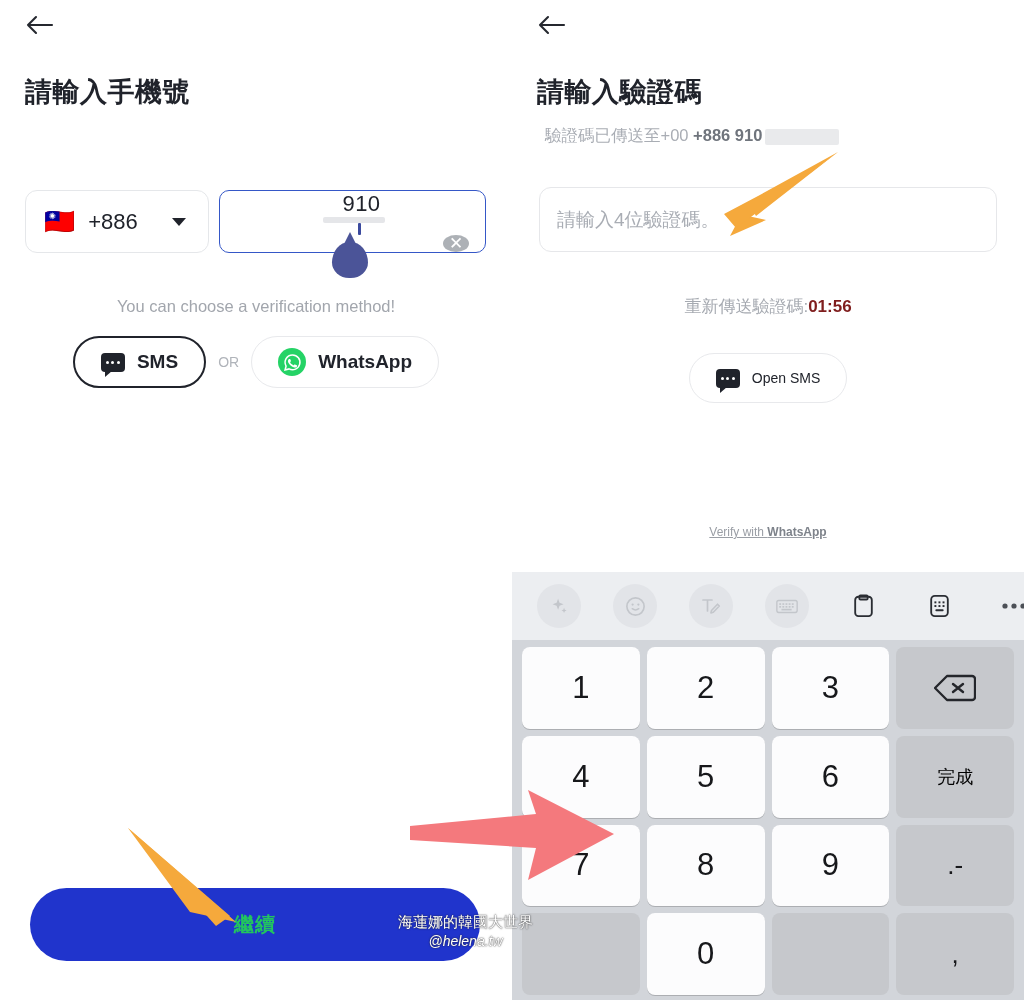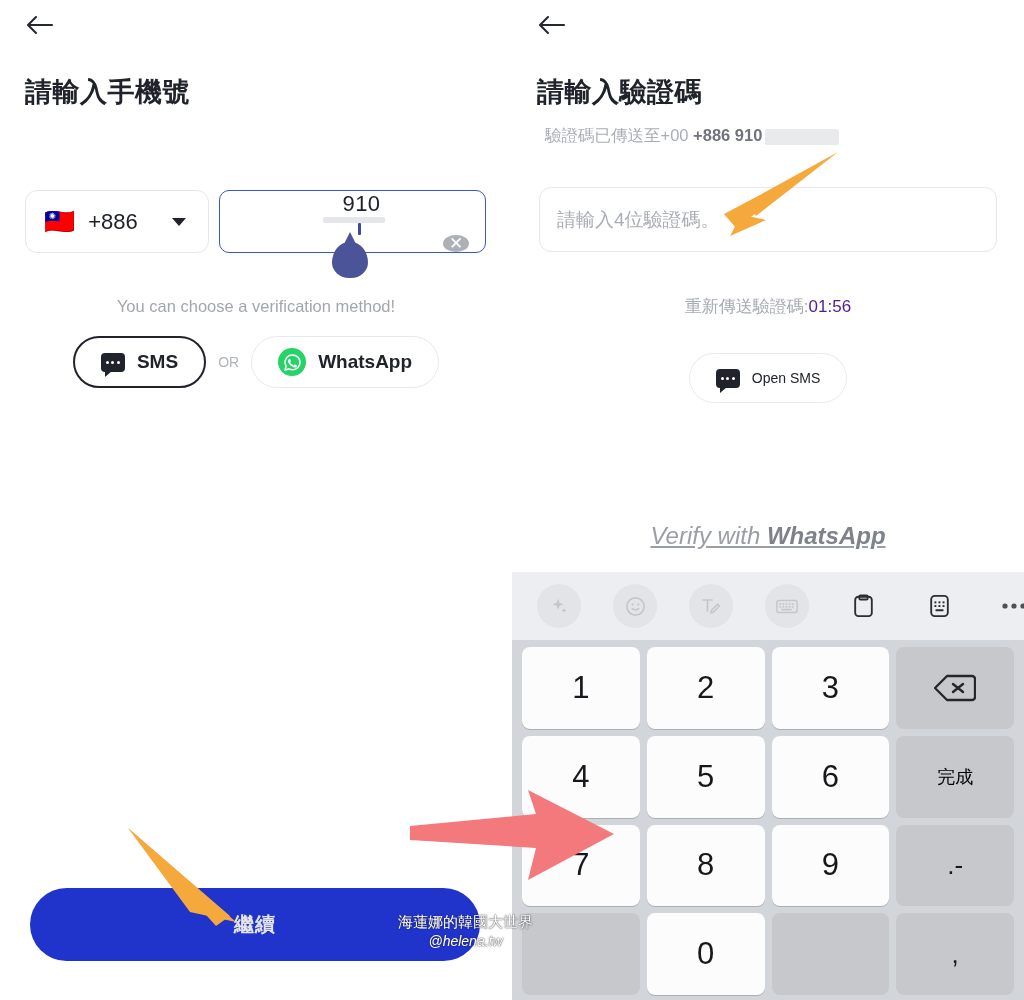--- a/index.html
+++ b/index.html
@@ -119,46 +119,46 @@
 
   .wa-icon{width:28px;height:28px;border-radius:50%;background:#25D366;display:flex;align-items:center;justify-content:center;}
 
   
   .continue-btn{
     position:absolute;left:30px;top:884px;width:450px;height:73px;
     background:#2034cc;border-radius:37px;
     display:flex;align-items:center;justify-content:center;
     cursor:pointer;
   }
-  .continue-btn .lbl{color:#e5e5e5;font-size:20px;font-weight:bold;letter-spacing:1px;}
+  .continue-btn .lbl{color:#22c55e;font-size:20px;font-weight:bold;letter-spacing:1px;}
 
   
   .code-input{
     position:absolute;left:539px;top:183px;width:458px;height:65px;
     border:1px solid #e6e7ea;border-radius:12px;background:#fff;
     box-sizing:border-box;display:flex;align-items:center;
     cursor:text;
   }
   .code-ph{font-size:19px;color:#a9adb4;margin-left:17px;}
 
   .resend{
     position:absolute;left:512px;width:512px;top:291px;
     text-align:center;font-size:17px;color:#a6aab1;
   }
-  .resend b{color:#4c1d95;font-weight:normal;}
+  .resend b{color:#7f1d1d;font-weight:bold;}
 
   .opensms-wrap{position:absolute;left:512px;width:512px;top:349px;display:flex;justify-content:center;}
   .pill-opensms{border:1px solid #e8e9ec;padding:0 26px;height:50px;}
   .pill-opensms .lbl{font-weight:normal;font-size:14px;}
 
   .verify-wa{
     position:absolute;left:512px;width:512px;top:518px;text-align:center;
   }
   .verify-wa a{
-    font-size:24px;color:#9a9ea5;text-decoration:underline;cursor:pointer;font-style:italic;
+    font-size:12px;color:#9a9ea5;text-decoration:underline;cursor:pointer;
   }
   .verify-wa a b{color:#7e838b;font-weight:bold;}
 
   
   .keyboard{
     position:absolute;left:512px;top:568px;width:512px;height:432px;
     background:#d2d5da;
   }
   .kb-toolbar{
     position:absolute;left:0;top:0;width:512px;height:68px;

